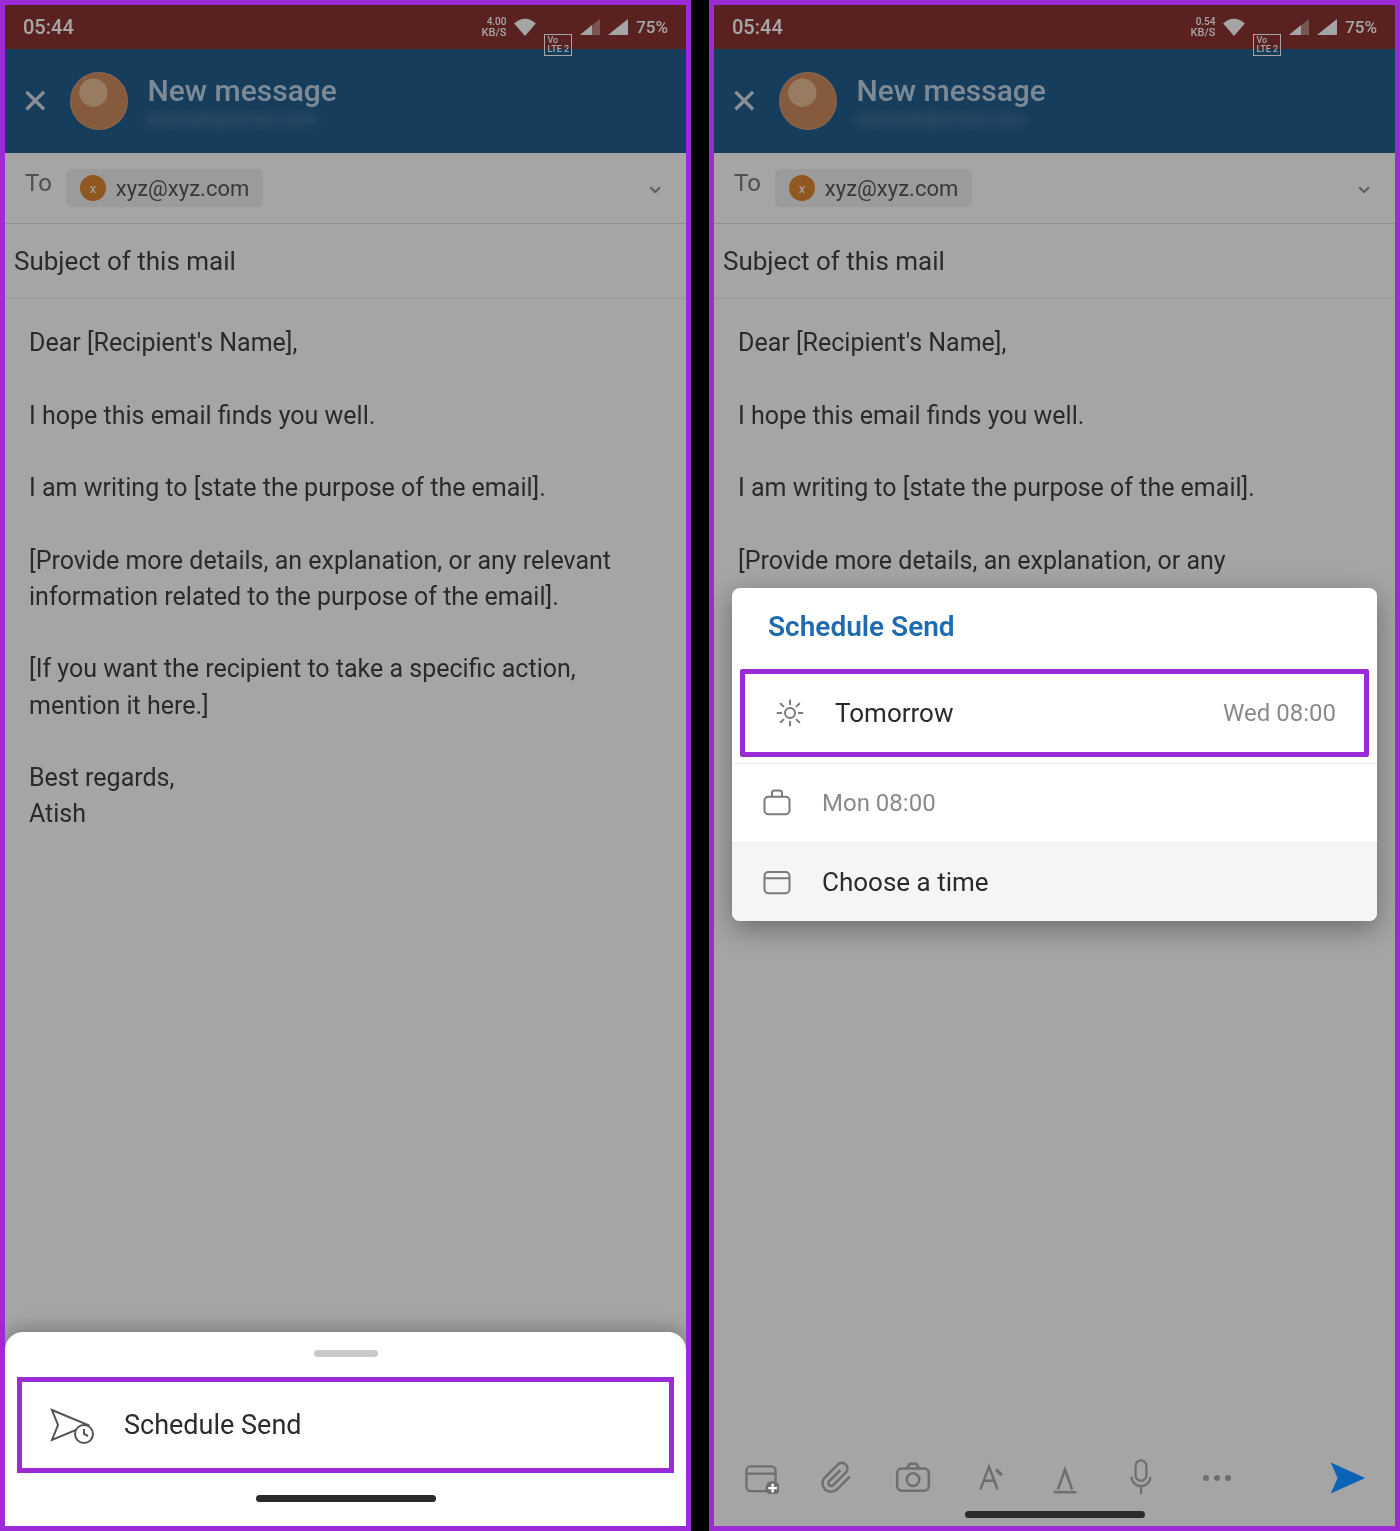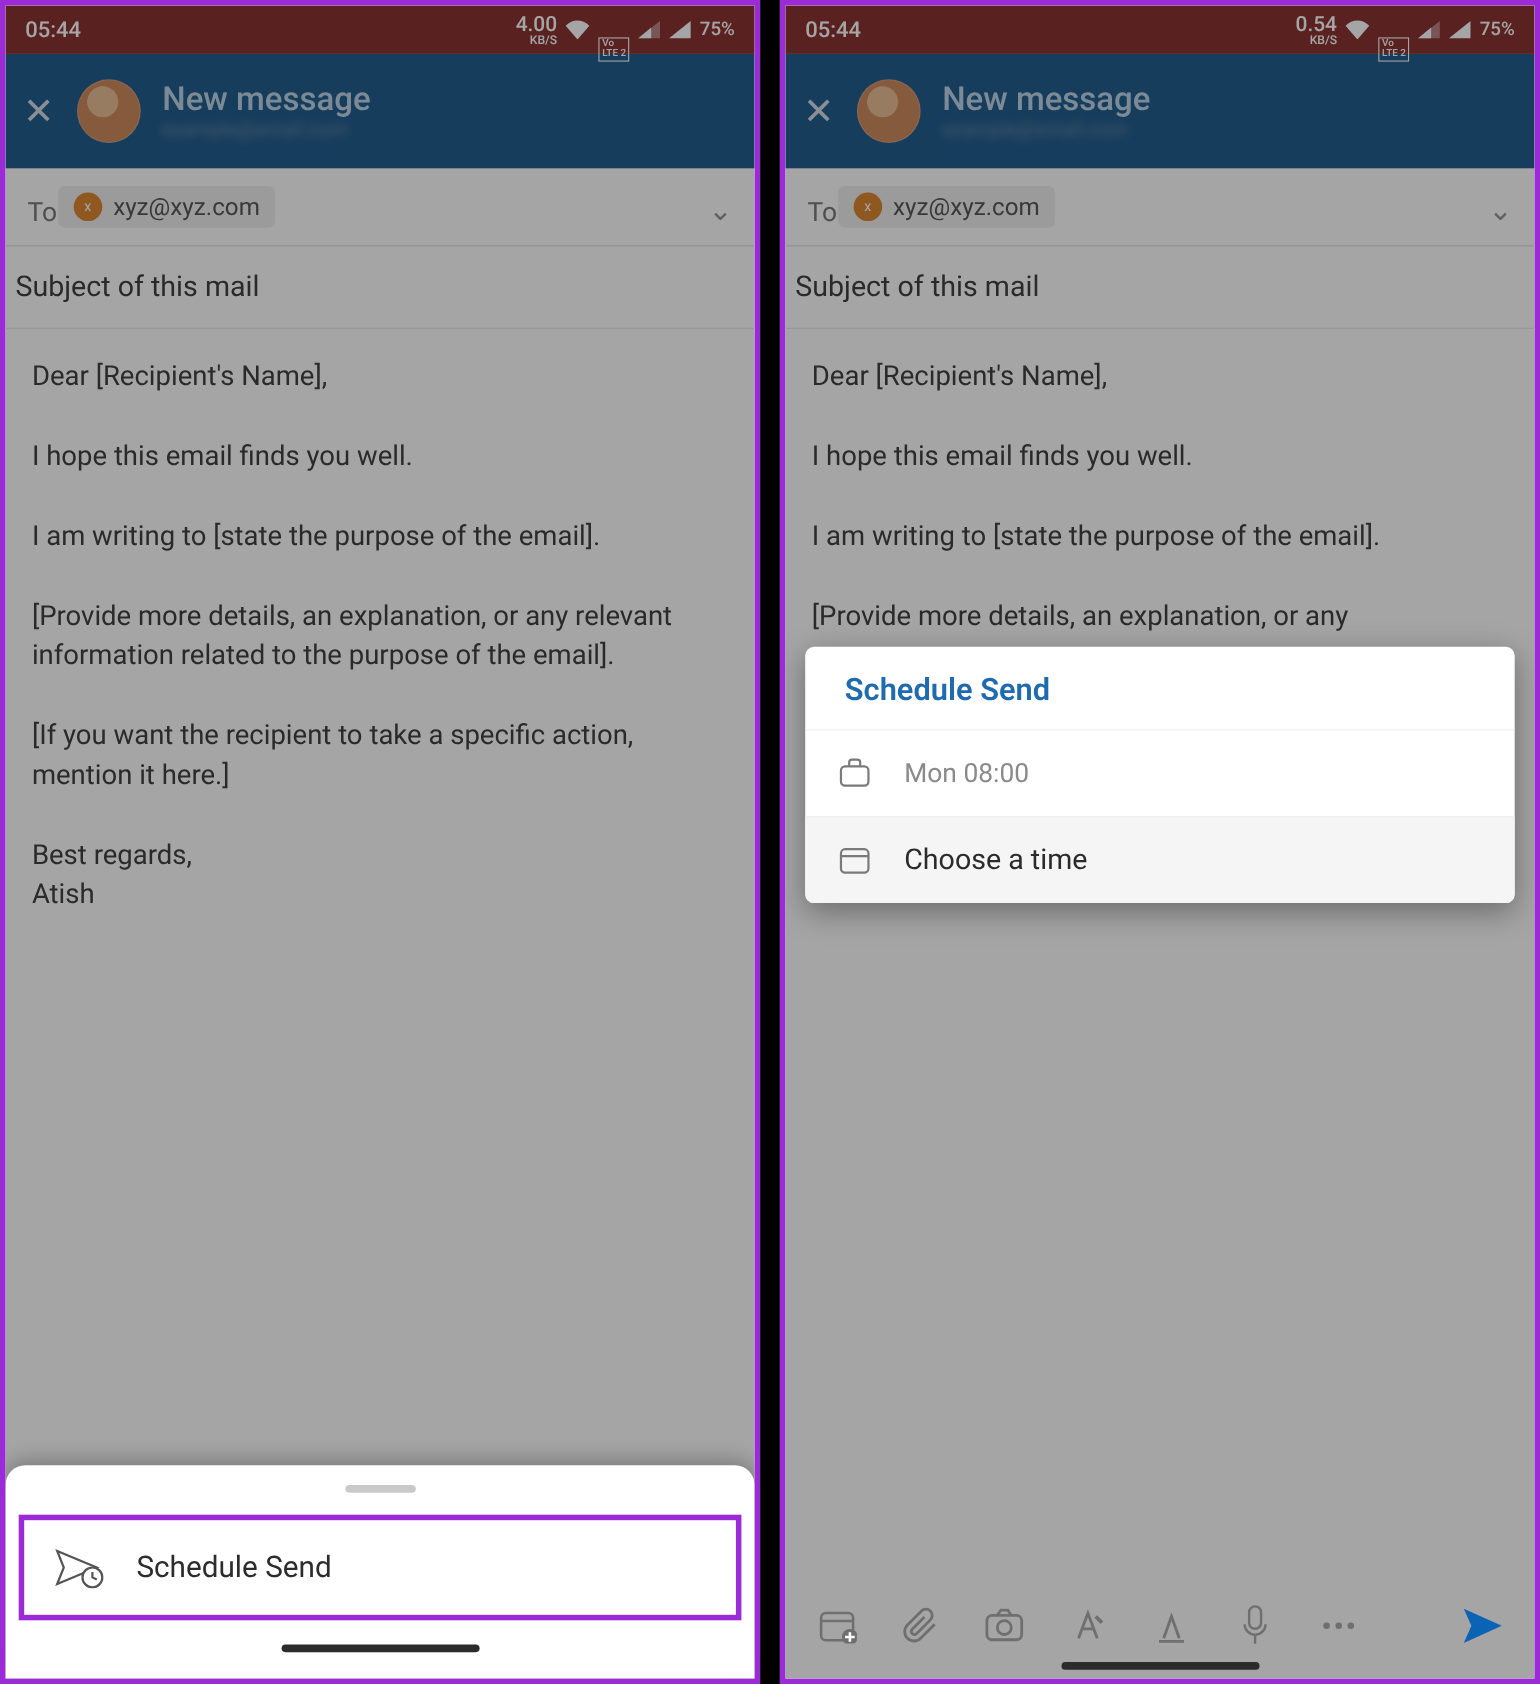--- a/index.html
+++ b/index.html
@@ -28,21 +28,21 @@
     display: flex;
     align-items: center;
     padding: 0 18px;
     font-size: 20px;
     font-weight: 500;
   }
   .status-bar .time { flex: 0 0 auto; }
   .status-bar .spacer { flex: 1; }
   .status-bar .right { display: flex; align-items: center; gap: 8px; font-size: 17px; }
   .kbs { font-size: 11px; line-height: 1; text-align: right; }
-  .kbs .big { font-size: 19px; display:block;}
+  .kbs .big { font-size: 10px; display:block;}
   .lte-badge { border:1px solid #fff; font-size:9px; padding:1px 2px; line-height:1;margin-top:36px; }
   .sig { display:inline-block; }
   
   .app-header {
     height: 104px;
     background: #0b4d84;
     display: flex;
     align-items: center;
     padding: 0 16px;
     gap: 20px;
@@ -56,22 +56,22 @@
   .avatar {
     width: 58px; height: 58px; border-radius: 50%;
     background: radial-gradient(circle at 40% 35%, #e8b88a 0 28%, #c87e4c 29% 100%);
     border: 1px solid rgba(255,255,255,.2);
   }
   .hdr-titles { display:flex; flex-direction:column; }
   .hdr-title { color:#b9d1e6; font-size:30px; font-weight:500; }
   .hdr-sub { color:#5b7e9c; font-size:18px; filter: blur(4px); }
   
   .to-row {
-    display:flex; align-items:flex-end; padding: 16px 20px; border-bottom:1px solid #d8d8d8;
-    gap: 1px; font-size:24px; color:#6b6b6b;
+    display:flex; align-items:flex-start; padding: 16px 20px; border-bottom:1px solid #d8d8d8;
+    gap: 14px; font-size:24px; color:#6b6b6b;
   }
   .chip {
     display:flex; align-items:center; gap:10px;
     background:#eee; border-radius:6px; padding:6px 14px;
     font-size:22px; color:#444;
   }
   .chip-dot { width:26px; height:26px; border-radius:50%; background:#d97a1a; color:#fff; font-size:13px; display:flex; align-items:center; justify-content:center;}
   .chev { margin-left:auto; font-size:26px; color:#888; }
   
   .subject {
@@ -269,20 +269,39 @@
 
 I am writing to [state the purpose of the email].
 
 [Provide more details, an explanation, or any</div>
 
   <div class="dim"></div>
 
   <div class="popup">
     <div class="popup-title">Schedule Send</div>
 
+    <div class="popup-row highlight">
+      <span class="ico">
+        <svg width="30" height="30" viewBox="0 0 24 24" fill="none" stroke="#7a7a7a" stroke-width="1.6">
+          <circle cx="12" cy="12" r="4"></circle>
+            <g stroke-linecap="round">
+          <line x1="12" y1="2" x2="12" y2="5"></line>
+              <line x1="12" y1="19" x2="12" y2="22"></line>
+          <line x1="2" y1="12" x2="5" y2="12"></line>
+              <line x1="19" y1="12" x2="22" y2="12"></line>
+          <line x1="4.5" y1="4.5" x2="6.7" y2="6.7"></line>
+              <line x1="17.3" y1="17.3" x2="19.5" y2="19.5"></line>
+          <line x1="4.5" y1="19.5" x2="6.7" y2="17.3"></line>
+              <line x1="17.3" y1="6.7" x2="19.5" y2="4.5"></line>
+            </g>
+        </svg>
+      </span>
+      <span class="label">Tomorrow</span>
+      <span class="when">Wed 08:00</span>
+    </div>
 
     <div class="popup-row">
       <span class="ico">
         <svg width="30" height="28" viewBox="0 0 24 22" fill="none" stroke="#7a7a7a" stroke-width="1.6">
           <rect x="2" y="6" width="20" height="14" rx="3"></rect>
           <path d="M8 6 V3 a2 2 0 0 1 2-2 h4 a2 2 0 0 1 2 2 V6"></path>
         </svg>
       </span>
       <span class="when">Mon 08:00</span>
     </div>

